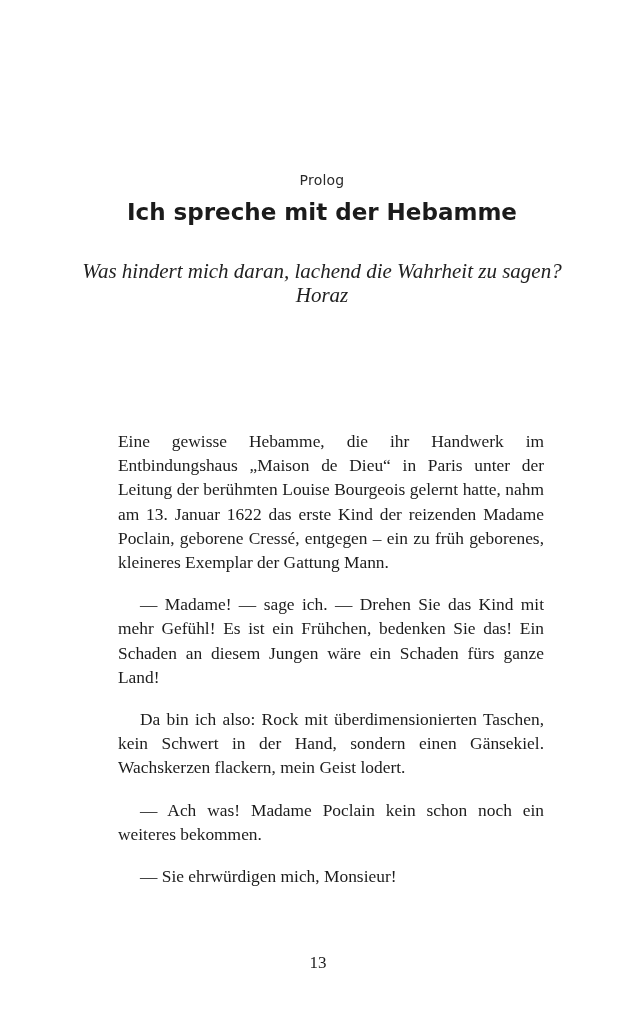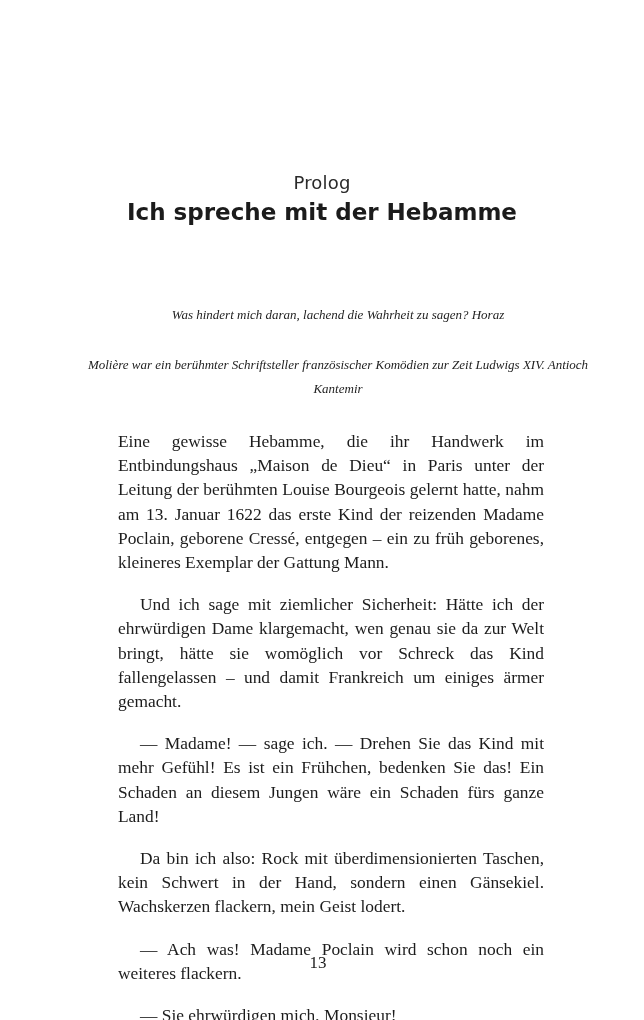--- a/index.html
+++ b/index.html
@@ -1,28 +1,28 @@
 <!DOCTYPE html>
 <html><head>
 <meta charset="utf-8">
 <style>
   html, body { margin:0; padding:0; background:#ffffff; }
   body { width:644px; height:1020px; position:relative; overflow:hidden; color:#1c1c1c; }
   .page { position:absolute; left:0; top:0; width:644px; height:1020px; }
   .kicker {
     position:absolute; left:0; width:644px; top:172px; text-align:center;
-    font-family:"DejaVu Sans", sans-serif; font-size:18px; color:#2a2a2a; letter-spacing:0.2px;
+    font-family:"DejaVu Sans", sans-serif; font-size:14px; color:#2a2a2a; letter-spacing:0.2px;
   }
   .title {
     position:absolute; left:0; width:644px; top:199px; text-align:center;
     font-family:"DejaVu Sans", sans-serif; font-weight:bold; font-size:23px; color:#1b1b1b;
   }
   .epigraph {
-    position:absolute; left:86px; width:504px; text-align:center;
-    font-family:"Liberation Serif", serif; font-style:italic; font-size:13px; line-height:24px; color:#222;margin-top:44px;
+    position:absolute; left:70px; width:504px; text-align:center;
+    font-family:"Liberation Serif", serif; font-style:italic; font-size:21px; line-height:24px; color:#222;
   }
   .ep1 { top:259px; }
   .ep2 { top:309px; }
   .body-text {
     position:absolute; left:100px; width:462px; top:411px;
     font-family:"Liberation Serif", serif; font-size:17.4px; line-height:24.2px; color:#1c1c1c;
   }
   .body-text p { margin:18px; text-align:justify; text-align-last:left; }
   .body-text p.indent { text-indent:22px; }
   .page-number {
@@ -31,25 +31,23 @@
   }
 </style>
 </head>
 <body>
 
 <div class="page">
   <div class="kicker">Prolog</div>
   <div class="title">Ich spreche mit der Hebamme</div>
 
   <div class="epigraph ep1">Was hindert mich daran, lachend die Wahrheit zu sagen? Horaz</div>
-  <div class="epigraph ep2">Molière war ein berühmter Schriftsteller französischer Komödien zur Zeit Ludwigs XIV. Antioch Kantemir</div>
 
   <div class="body-text">
     <p>Eine gewisse Hebamme, die ihr Handwerk im Entbindungshaus „Maison de Dieu“ in Paris unter der Leitung der berühmten Louise Bourgeois gelernt hatte, nahm am 13. Januar 1622 das erste Kind der reizenden Madame Poclain, geborene Cressé, entgegen – ein zu früh geborenes, kleineres Exemplar der Gattung Mann.</p>
-    <p class="indent">Und ich sage mit ziemlicher Sicherheit: Hätte ich der ehrwürdigen Dame klargemacht, wen genau sie da zur Welt bringt, hätte sie womöglich vor Schreck das Kind fallengelassen – und damit Frankreich um einiges ärmer gemacht.</p>
     <p class="indent">— Madame! — sage ich. — Drehen Sie das Kind mit mehr Gefühl! Es ist ein Frühchen, bedenken Sie das! Ein Schaden an diesem Jungen wäre ein Schaden fürs ganze Land!</p>
     <p class="indent">Da bin ich also: Rock mit überdimensionierten Taschen, kein Schwert in der Hand, sondern einen Gänsekiel. Wachskerzen flackern, mein Geist lodert.</p>
-    <p class="indent">— Ach was! Madame Poclain wird schon noch ein weiteres flackern.</p>
+    <p class="indent">— Ach was! Madame Poclain kein schon noch ein weiteres bekommen.</p>
     <p class="indent">— Sie ehrwürdigen mich, Monsieur!</p>
   </div>
 
   <div class="page-number">13</div>
 </div>
 
 </body></html>

